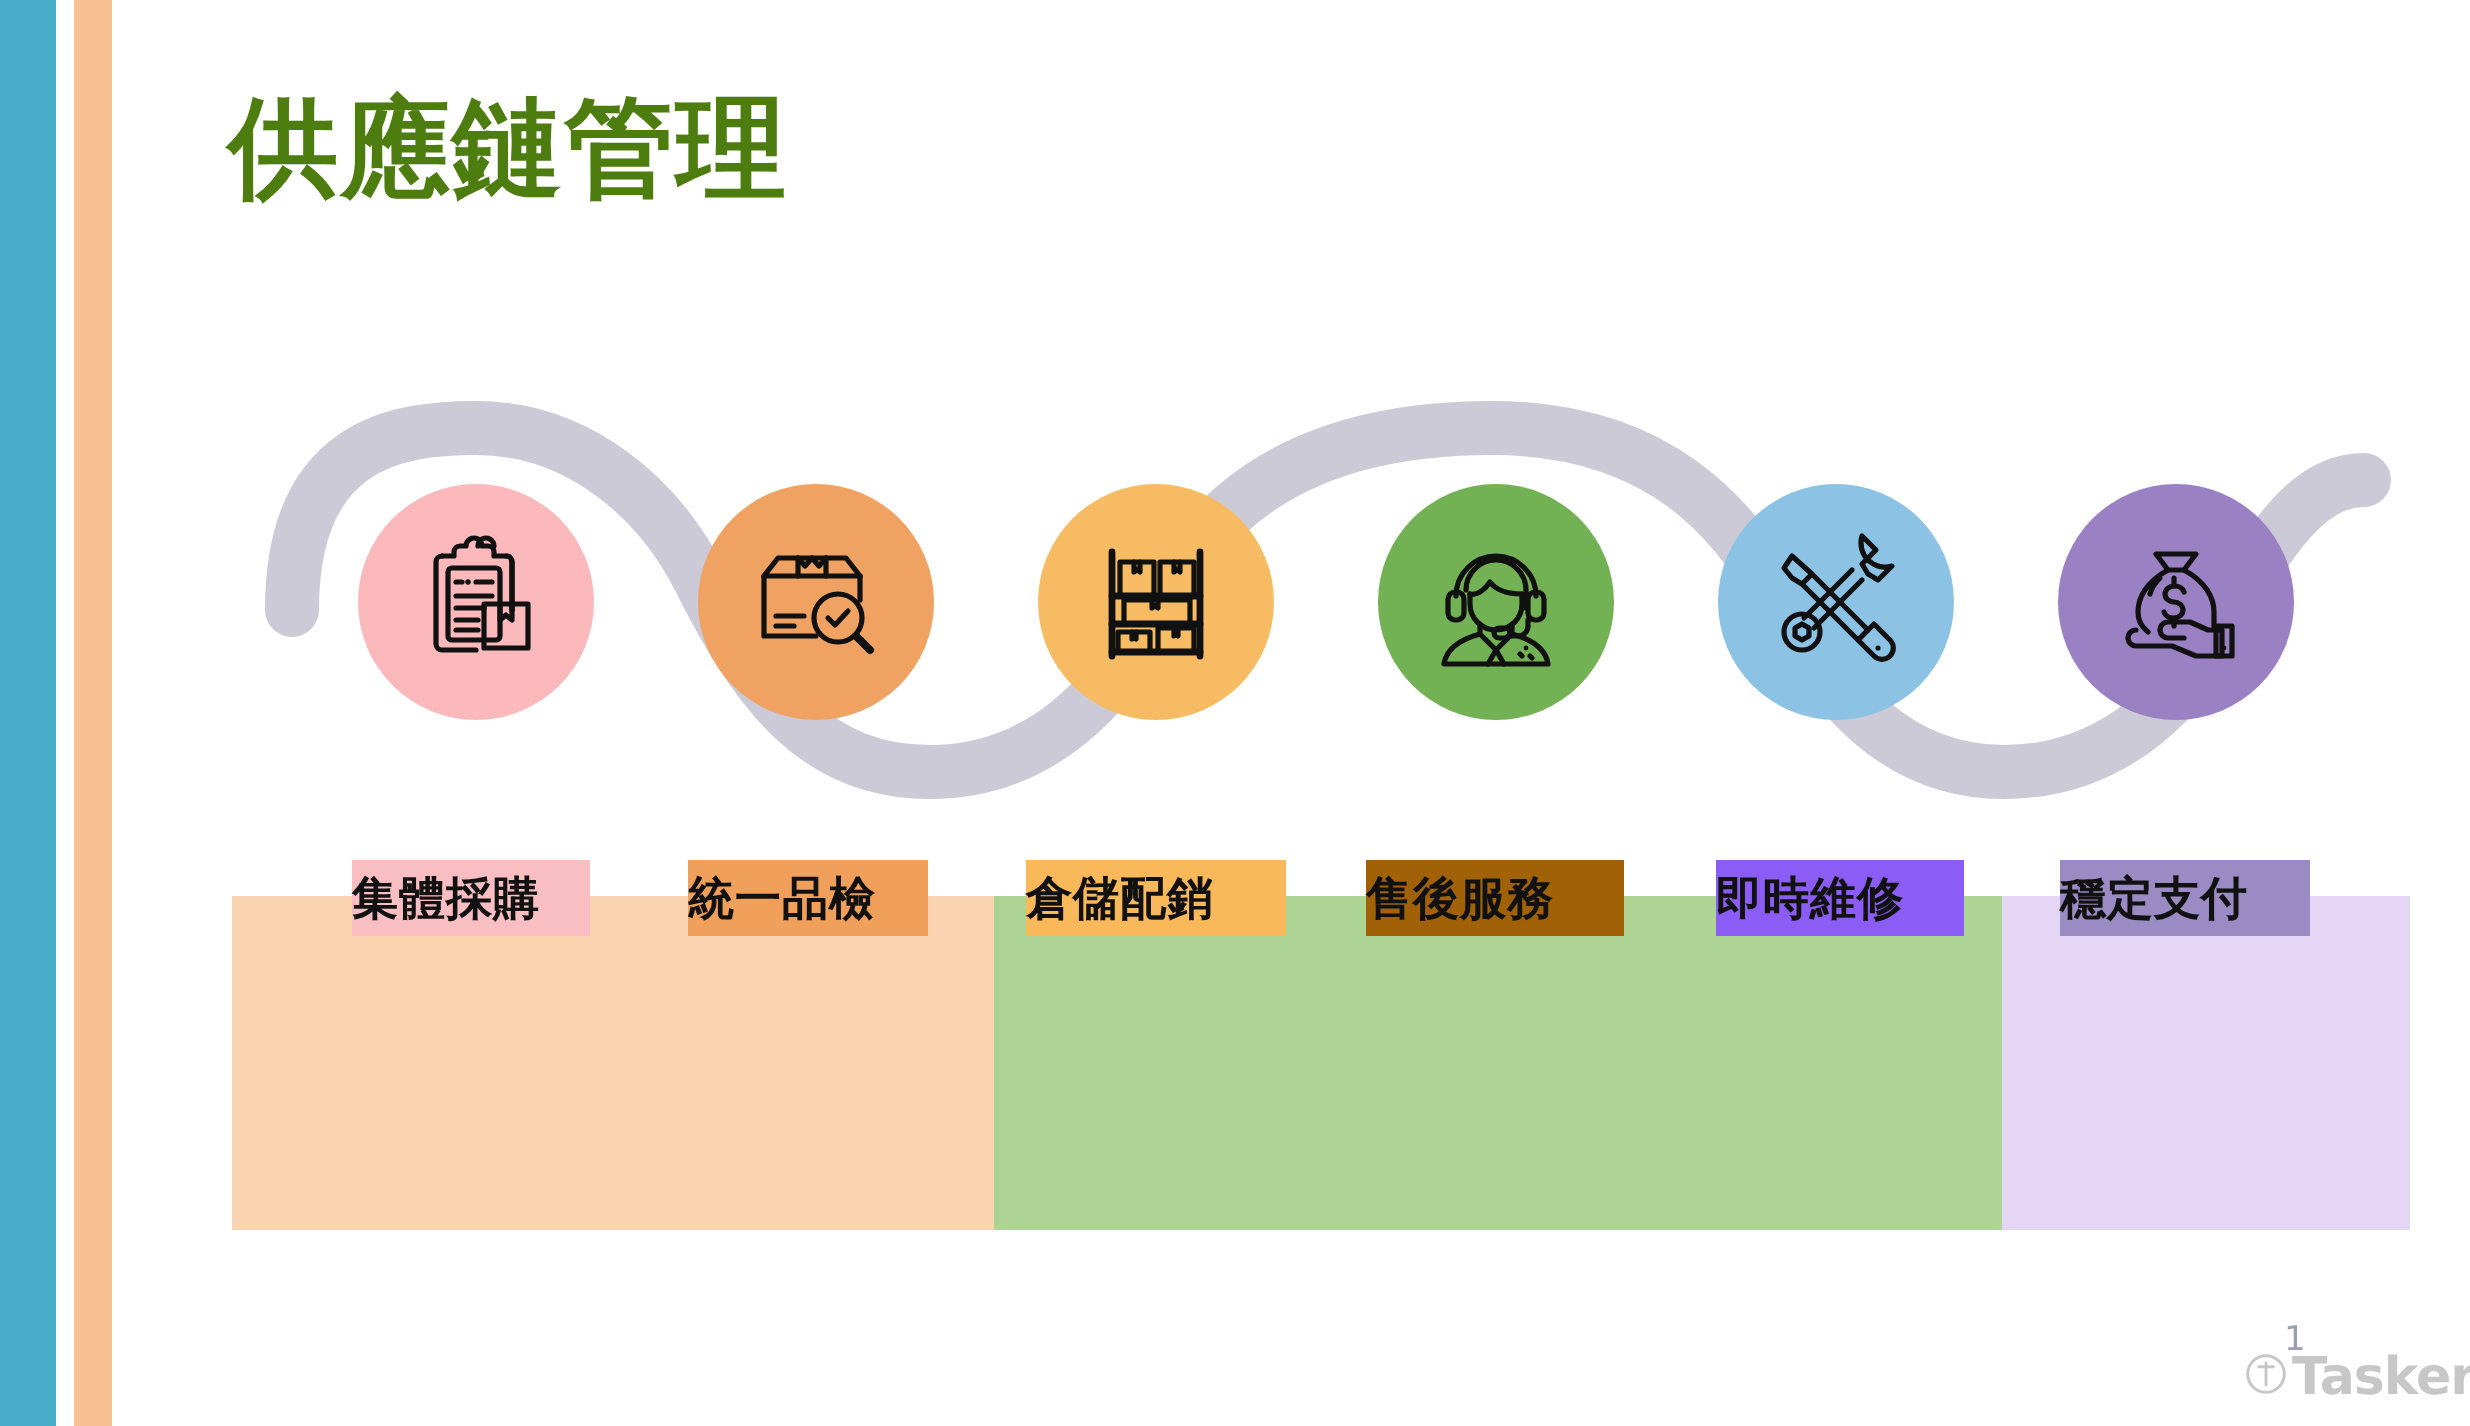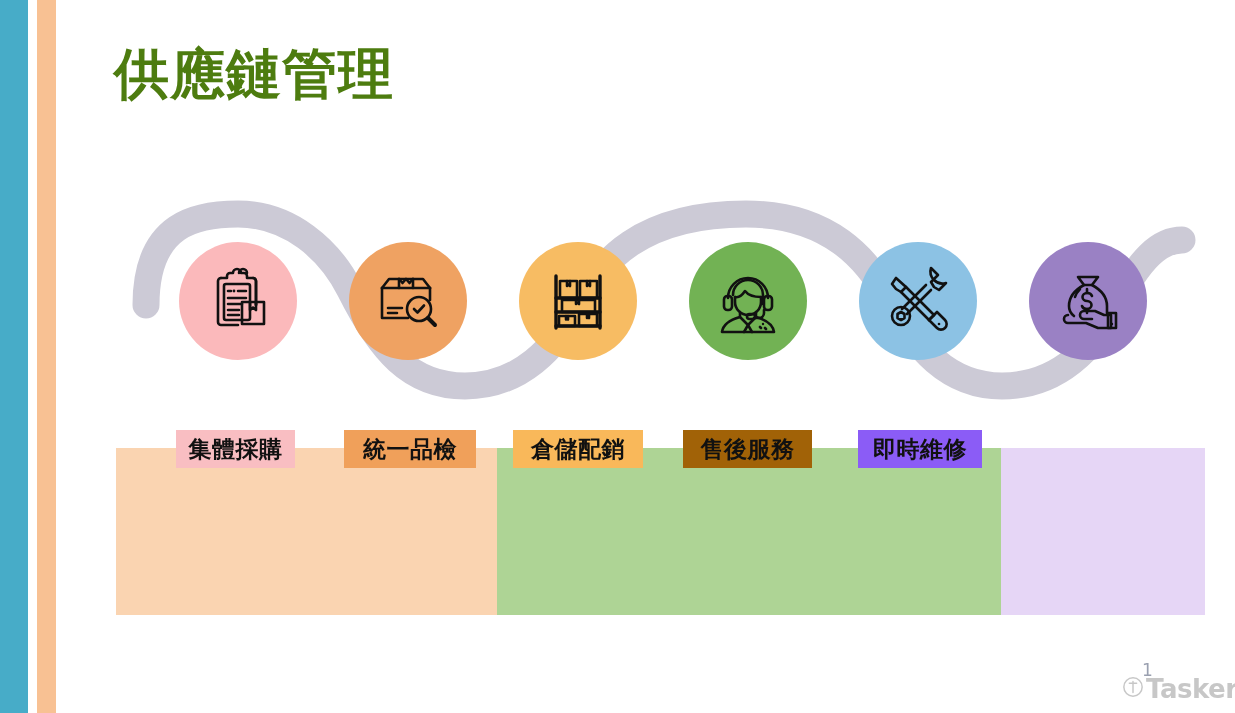--- a/index.html
+++ b/index.html
@@ -63,21 +63,20 @@
     justify-content: center;
   }
   .circle svg { display: block; }
 
   
   .badge {
     position: absolute;
     height: 38px;
     display: flex;
     align-items: center;
-    justify-content: center;
     font-size: 23px;
     font-weight: bold;
     color: #111111;
     white-space: nowrap;
     letter-spacing: 0.5px;
   }
 
   
   .band {
     position: absolute;
@@ -243,36 +242,39 @@
   </div>
 
   <div class="band" style="left:116px; width:381px; background:#FAD4B1;"></div>
   <div class="band" style="left:497px; width:504px; background:#AED495;"></div>
   <div class="band" style="left:1001px; width:204px; background:#E6D6F6;"></div>
 
   <div class="badge" style="left:176px; top:430px; width:119px; background:#F9BEC2;">
     <span>集體採購</span>
   </div>
 
-  <div class="badge" style="left:344px; top:430px; width:132px; background:#F0A05A;">
+  <div class="badge" style="left:344px; top:430px; width:120px; background:#F0A05A;">
     <span>統一品檢</span>
   </div>
 
   <div class="badge" style="left:513px; top:430px; width:130px; background:#F9B85A;">
     <span>倉儲配銷</span>
   </div>
 
   <div class="badge" style="left:683px; top:430px; width:129px; background:#a16207;">
     <span>售後服務</span>
   </div>
 
   <div class="badge" style="left:858px; top:430px; width:124px; background:#8b5cf6;">
     <span>即時維修</span>
   </div>
 
+  <div class="badge" style="left:1030px; top:430px; width:125px; background:#9B8BC4;">
+    <span>穩定支付</span>
+  </div>
 
   <div class="page-number">1</div>
 
   <div class="watermark">
     <span>
       <svg width="22" height="22" viewBox="0 0 24 24" fill="none" stroke="#BEBEBE" stroke-width="1.6">
         <circle cx="12" cy="12" r="10"></circle>
         <path d="M12 6 v12 M8 8 h8" stroke-linecap="round"></path>
       </svg>
     </span>

